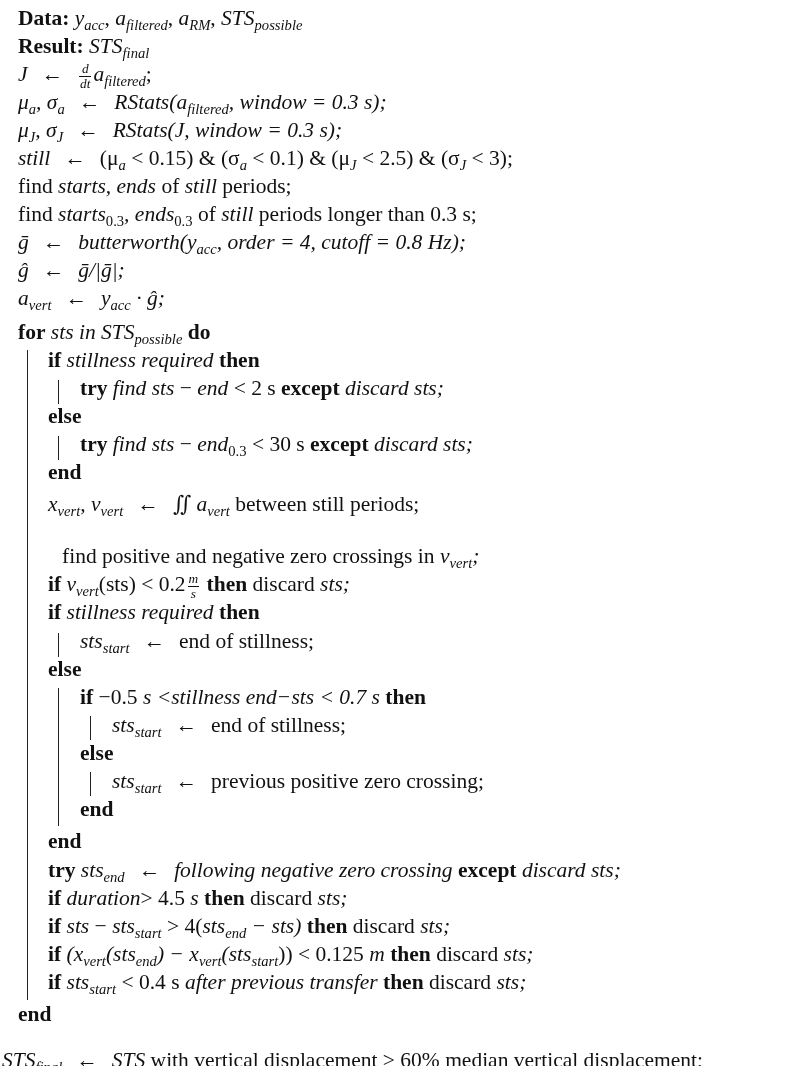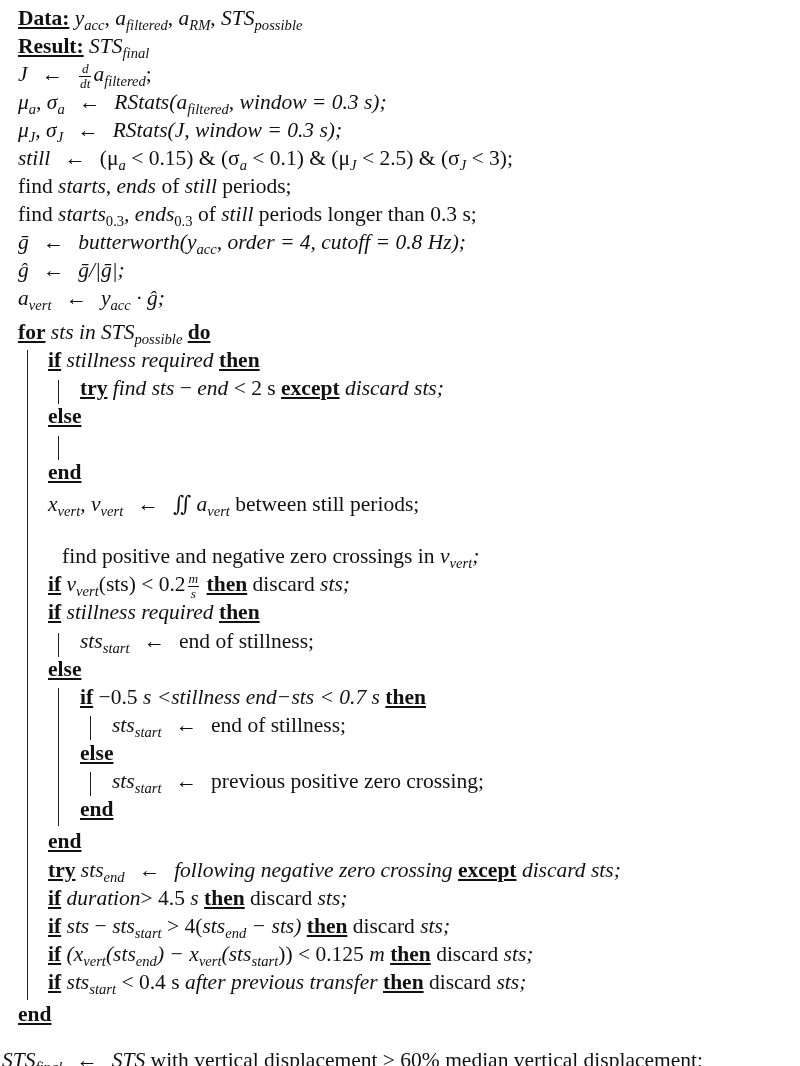--- a/index.html
+++ b/index.html
@@ -7,21 +7,21 @@
     width: 800px; height: 1066px; position: relative; overflow: hidden;
     font-family: "DejaVu Serif", "Liberation Serif", serif;
     color: #111111;
   }
   #algo { position: absolute; left: 0; top: 0; width: 800px; height: 1066px; }
   .line {
     position: absolute; white-space: nowrap;
     font-family: "Liberation Serif", "DejaVu Serif", serif;
     font-size: 21.5px; line-height: 28px; height: 28px;
   }
-  .kw { font-weight: bold; text-decoration: underline; }
+  .kw { font-weight: bold; }
   .it { font-style: italic; }
   sub { font-size: 0.68em; vertical-align: -0.35em; line-height: 0; }
   .rule { position: absolute; width: 1.4px; background: #222; }
   .frac { display: inline-block; vertical-align: middle; text-align: center; font-style: italic; font-size: 0.62em; line-height: 1.0; margin: 0 2px; }
   .frac .num { display: block; border-bottom: 1px solid #111; padding: 0 1px; }
   .frac .den { display: block; padding: 0 1px; font-style: italic; }
   .arrow { display: inline-block; margin: 0 14px; }
 </style>
 </head>
 <body>
@@ -91,20 +91,23 @@
   </div>
 
   <div class="line" style="left:80px; top:374px;">
     <span class="kw">try</span> <span class="it">find</span> <span class="it">sts</span> <span>−</span> <span class="it">end</span> <span>&lt; 2 s</span> <span class="kw">except</span> <span class="it">discard sts;</span>
   </div>
 
   <div class="line" style="left:48px; top:402px;">
     <span class="kw">else</span>
   </div>
 
+  <div class="line" style="left:80px; top:430px;">
+    <span class="kw">try</span> <span class="it">find</span> <span class="it">sts</span> <span>−</span> <span class="it">end</span><sub>0.3</sub> <span>&lt; 30 s</span> <span class="kw">except</span> <span class="it">discard sts;</span>
+  </div>
 
   <div class="line" style="left:48px; top:458px;">
     <span class="kw">end</span>
   </div>
 
 
   <div class="line" style="left:48px; top:490px;">
     <span class="it"><span>x</span><sub>vert</sub></span><span class="it">, </span><span class="it"><span>v</span><sub>vert</sub></span><span class="arrow">←</span><span>∬</span> <span class="it"><span>a</span><sub>vert</sub></span> <span>between still periods;</span>
   </div>
 

